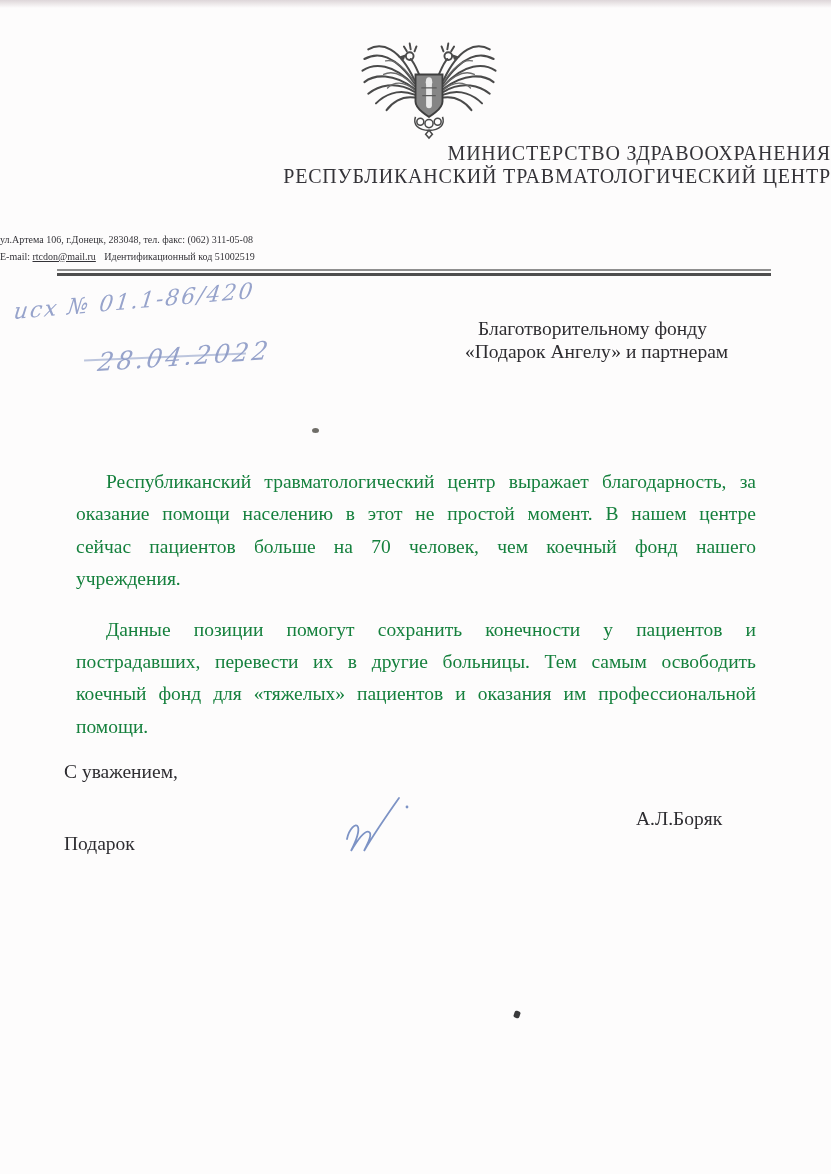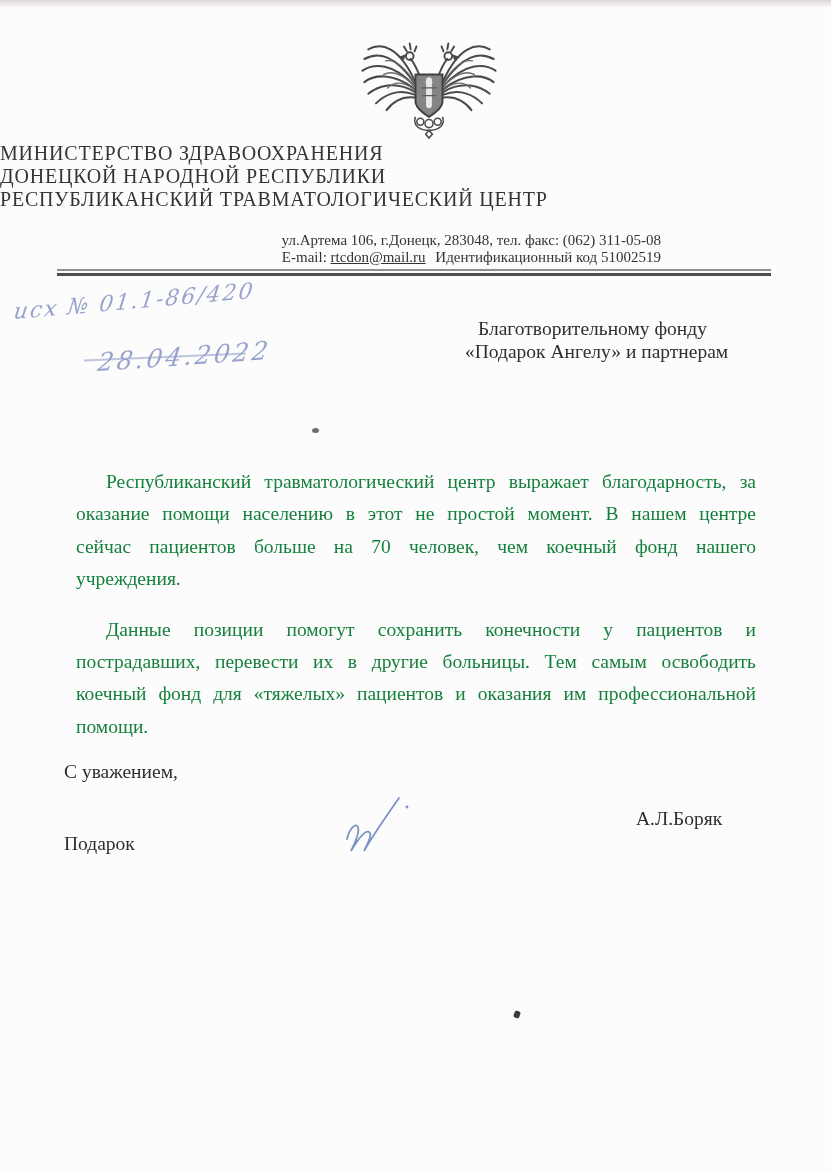--- a/index.html
+++ b/index.html
@@ -20,30 +20,30 @@
     position:absolute;top:0;left:0;width:831px;height:8px;
     background:linear-gradient(to bottom, rgba(196,183,188,0.55), rgba(196,183,188,0));
   }
   
   .emblem{
     position:absolute;left:355px;top:32px;width:148px;height:108px;
   }
   
   .ministry{
     position:absolute;top:142px;left:0;width:831px;
-    text-align:left;
+    text-align:right;
     font-size:20px;line-height:23px;
     letter-spacing:0.8px;
     color:#343338;
   }
   
   .contact{
     position:absolute;top:232px;left:0;width:661px;
-    text-align:right;
-    font-size:15px;line-height:16.5px;
+    text-align:left;
+    font-size:10px;line-height:16.5px;
     color:#343338;
   }
   .contact .email{ text-decoration:underline;margin-top:38px; }
   .contact .idcode{ margin-left:6px; }
   
   .rule{
     position:absolute;top:269px;left:57px;width:714px;height:2px;
     border-top:2px solid #8f8f8f;
     border-bottom:3.5px solid #4e4e4e;
   }
@@ -176,21 +176,20 @@
       <path d="M61,88 C58,96 64,102 75,102 C86,102 92,96 89,88"></path>
       <circle cx="66" cy="93" r="3.6"></circle>
       <circle cx="75" cy="95" r="4.2"></circle>
       <circle cx="84" cy="93" r="3.6"></circle>
       <path d="M75,102 l3.5,4 -3.5,4 -3.5,-4 z"></path>
     </g>
   </svg>
 
   <div class="ministry">
     <div>МИНИСТЕРСТВО ЗДРАВООХРАНЕНИЯ</div>
-    <div>ДОНЕЦКОЙ НАРОДНОЙ РЕСПУБЛИКИ</div>
     <div>РЕСПУБЛИКАНСКИЙ ТРАВМАТОЛОГИЧЕСКИЙ ЦЕНТР</div>
   </div>
 
   <div class="contact">
     <div>ул.Артема 106, г.Донецк, 283048, тел. факс: (062) 311-05-08</div>
     <div>
       <span>E-mail:</span>
       <span class="email">rtcdon@mail.ru</span>
       <span class="idcode">Идентификационный код 51002519</span>
     </div>

